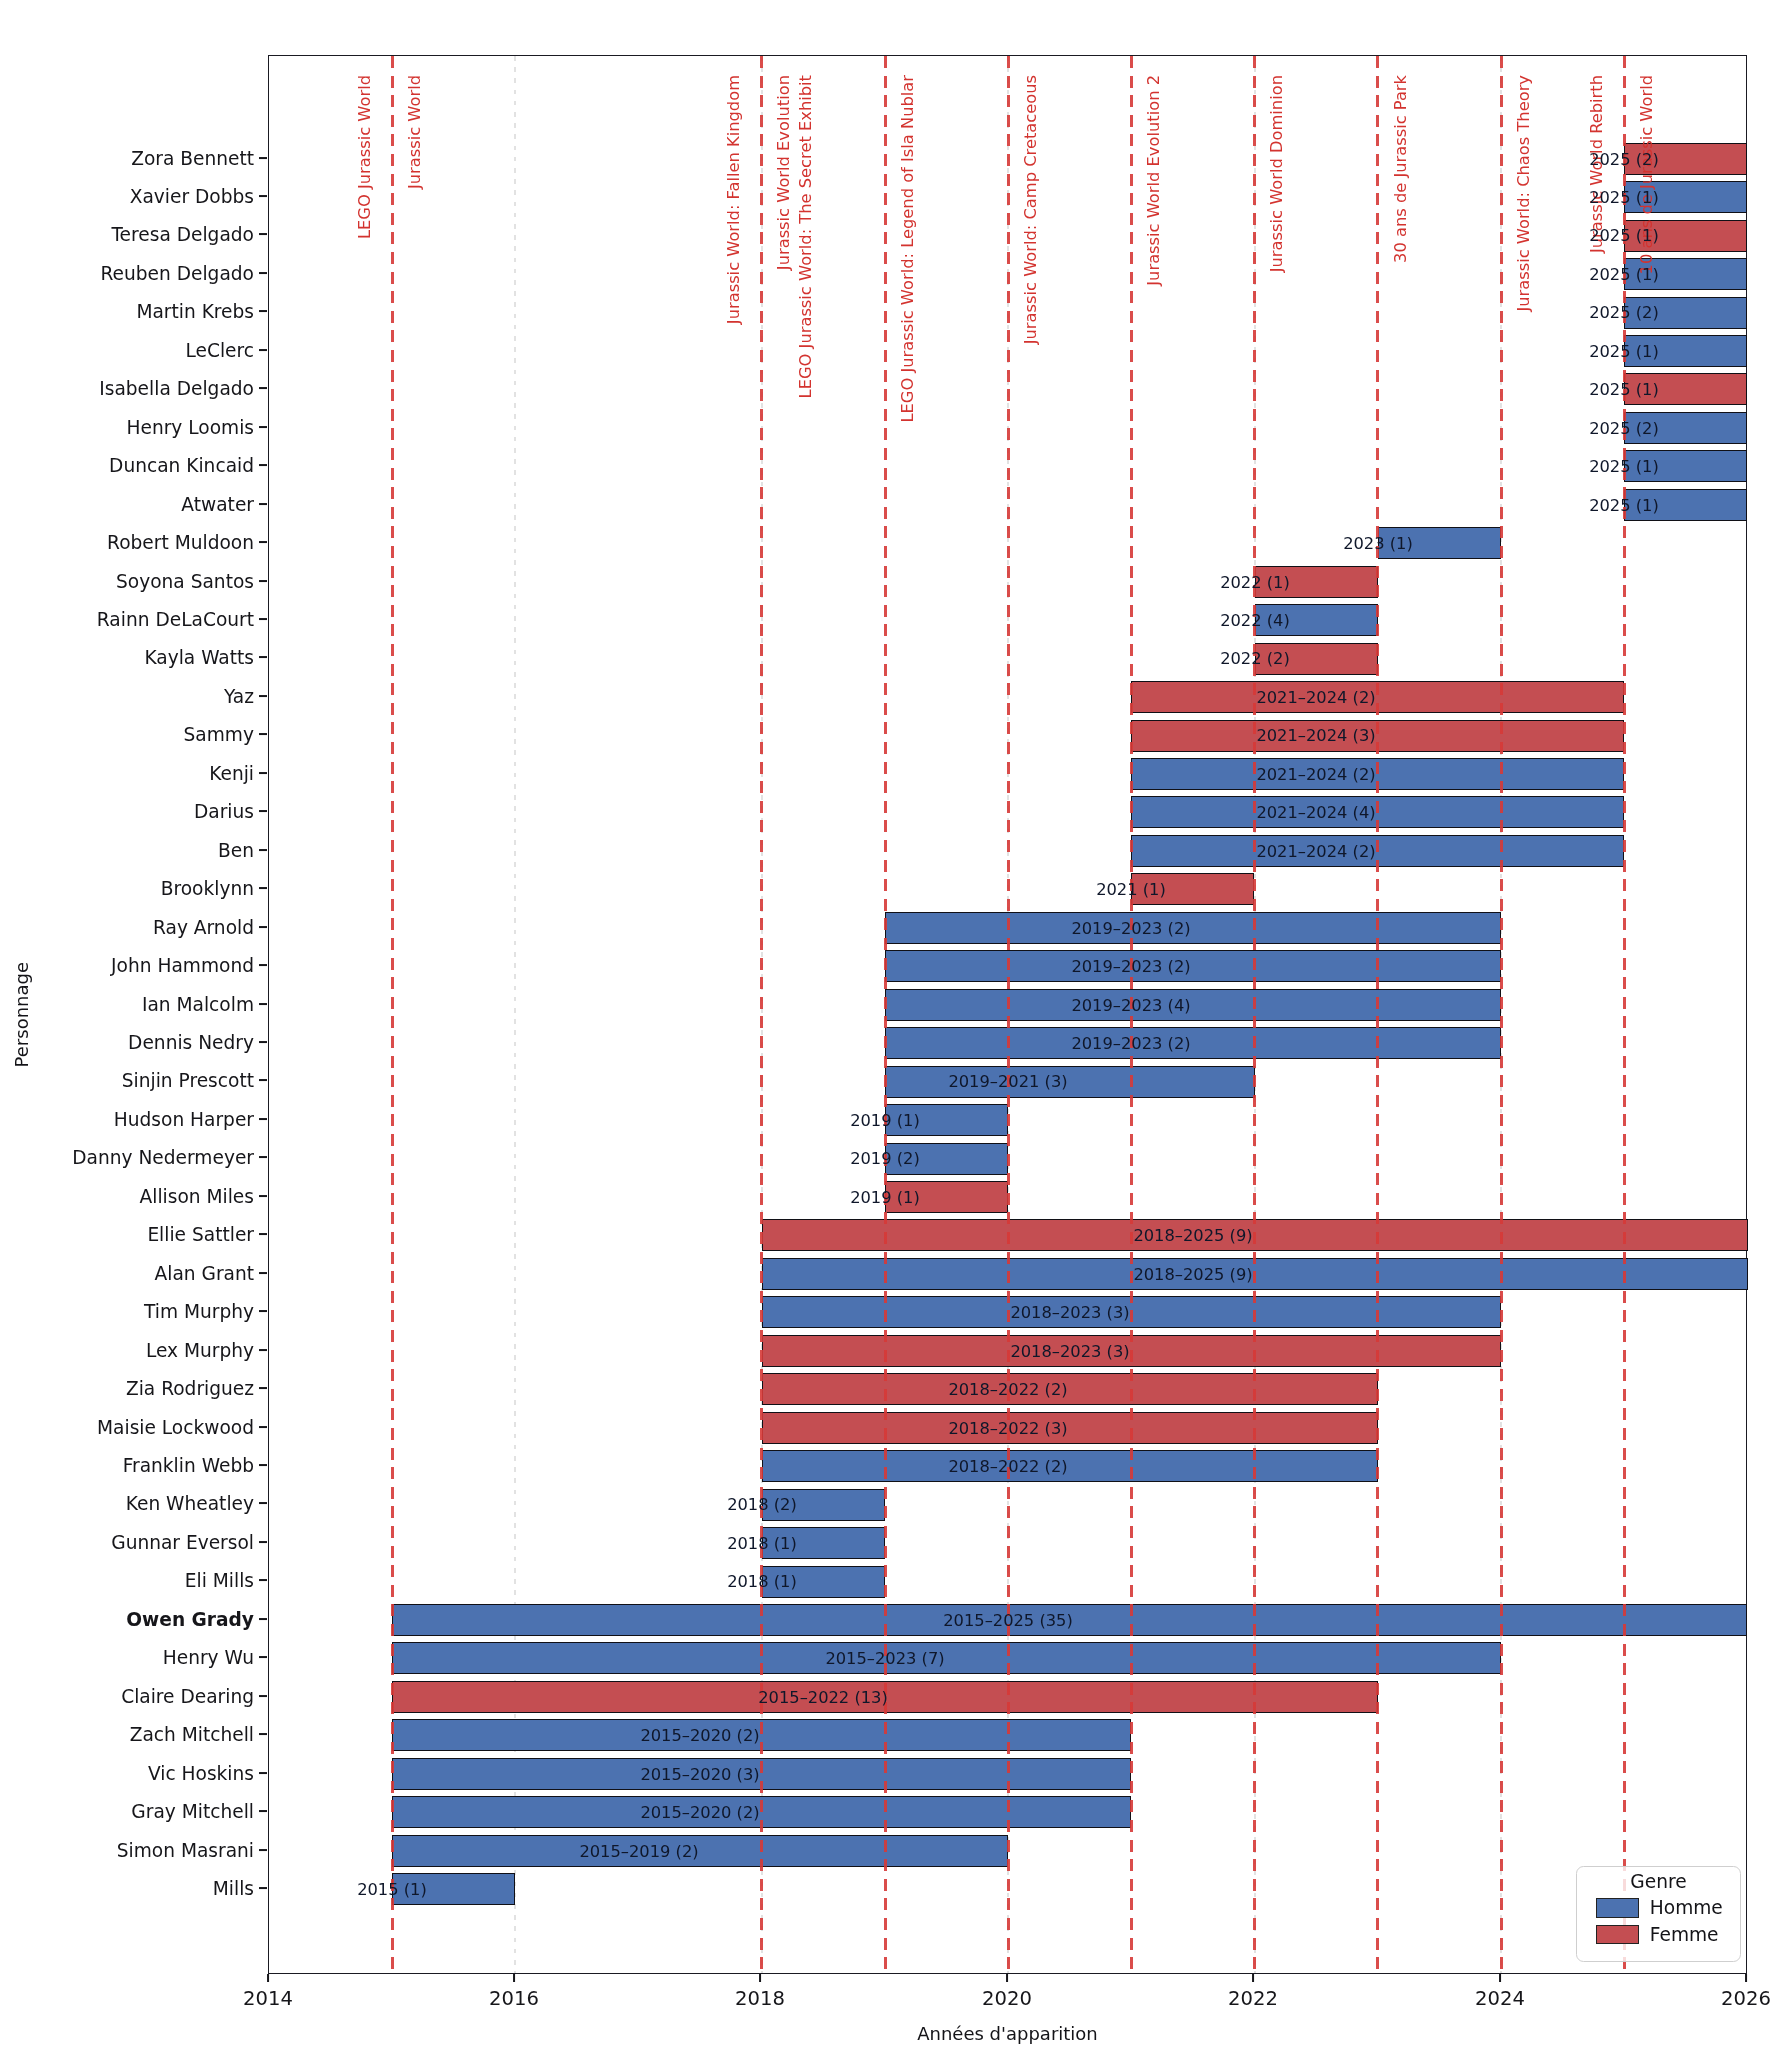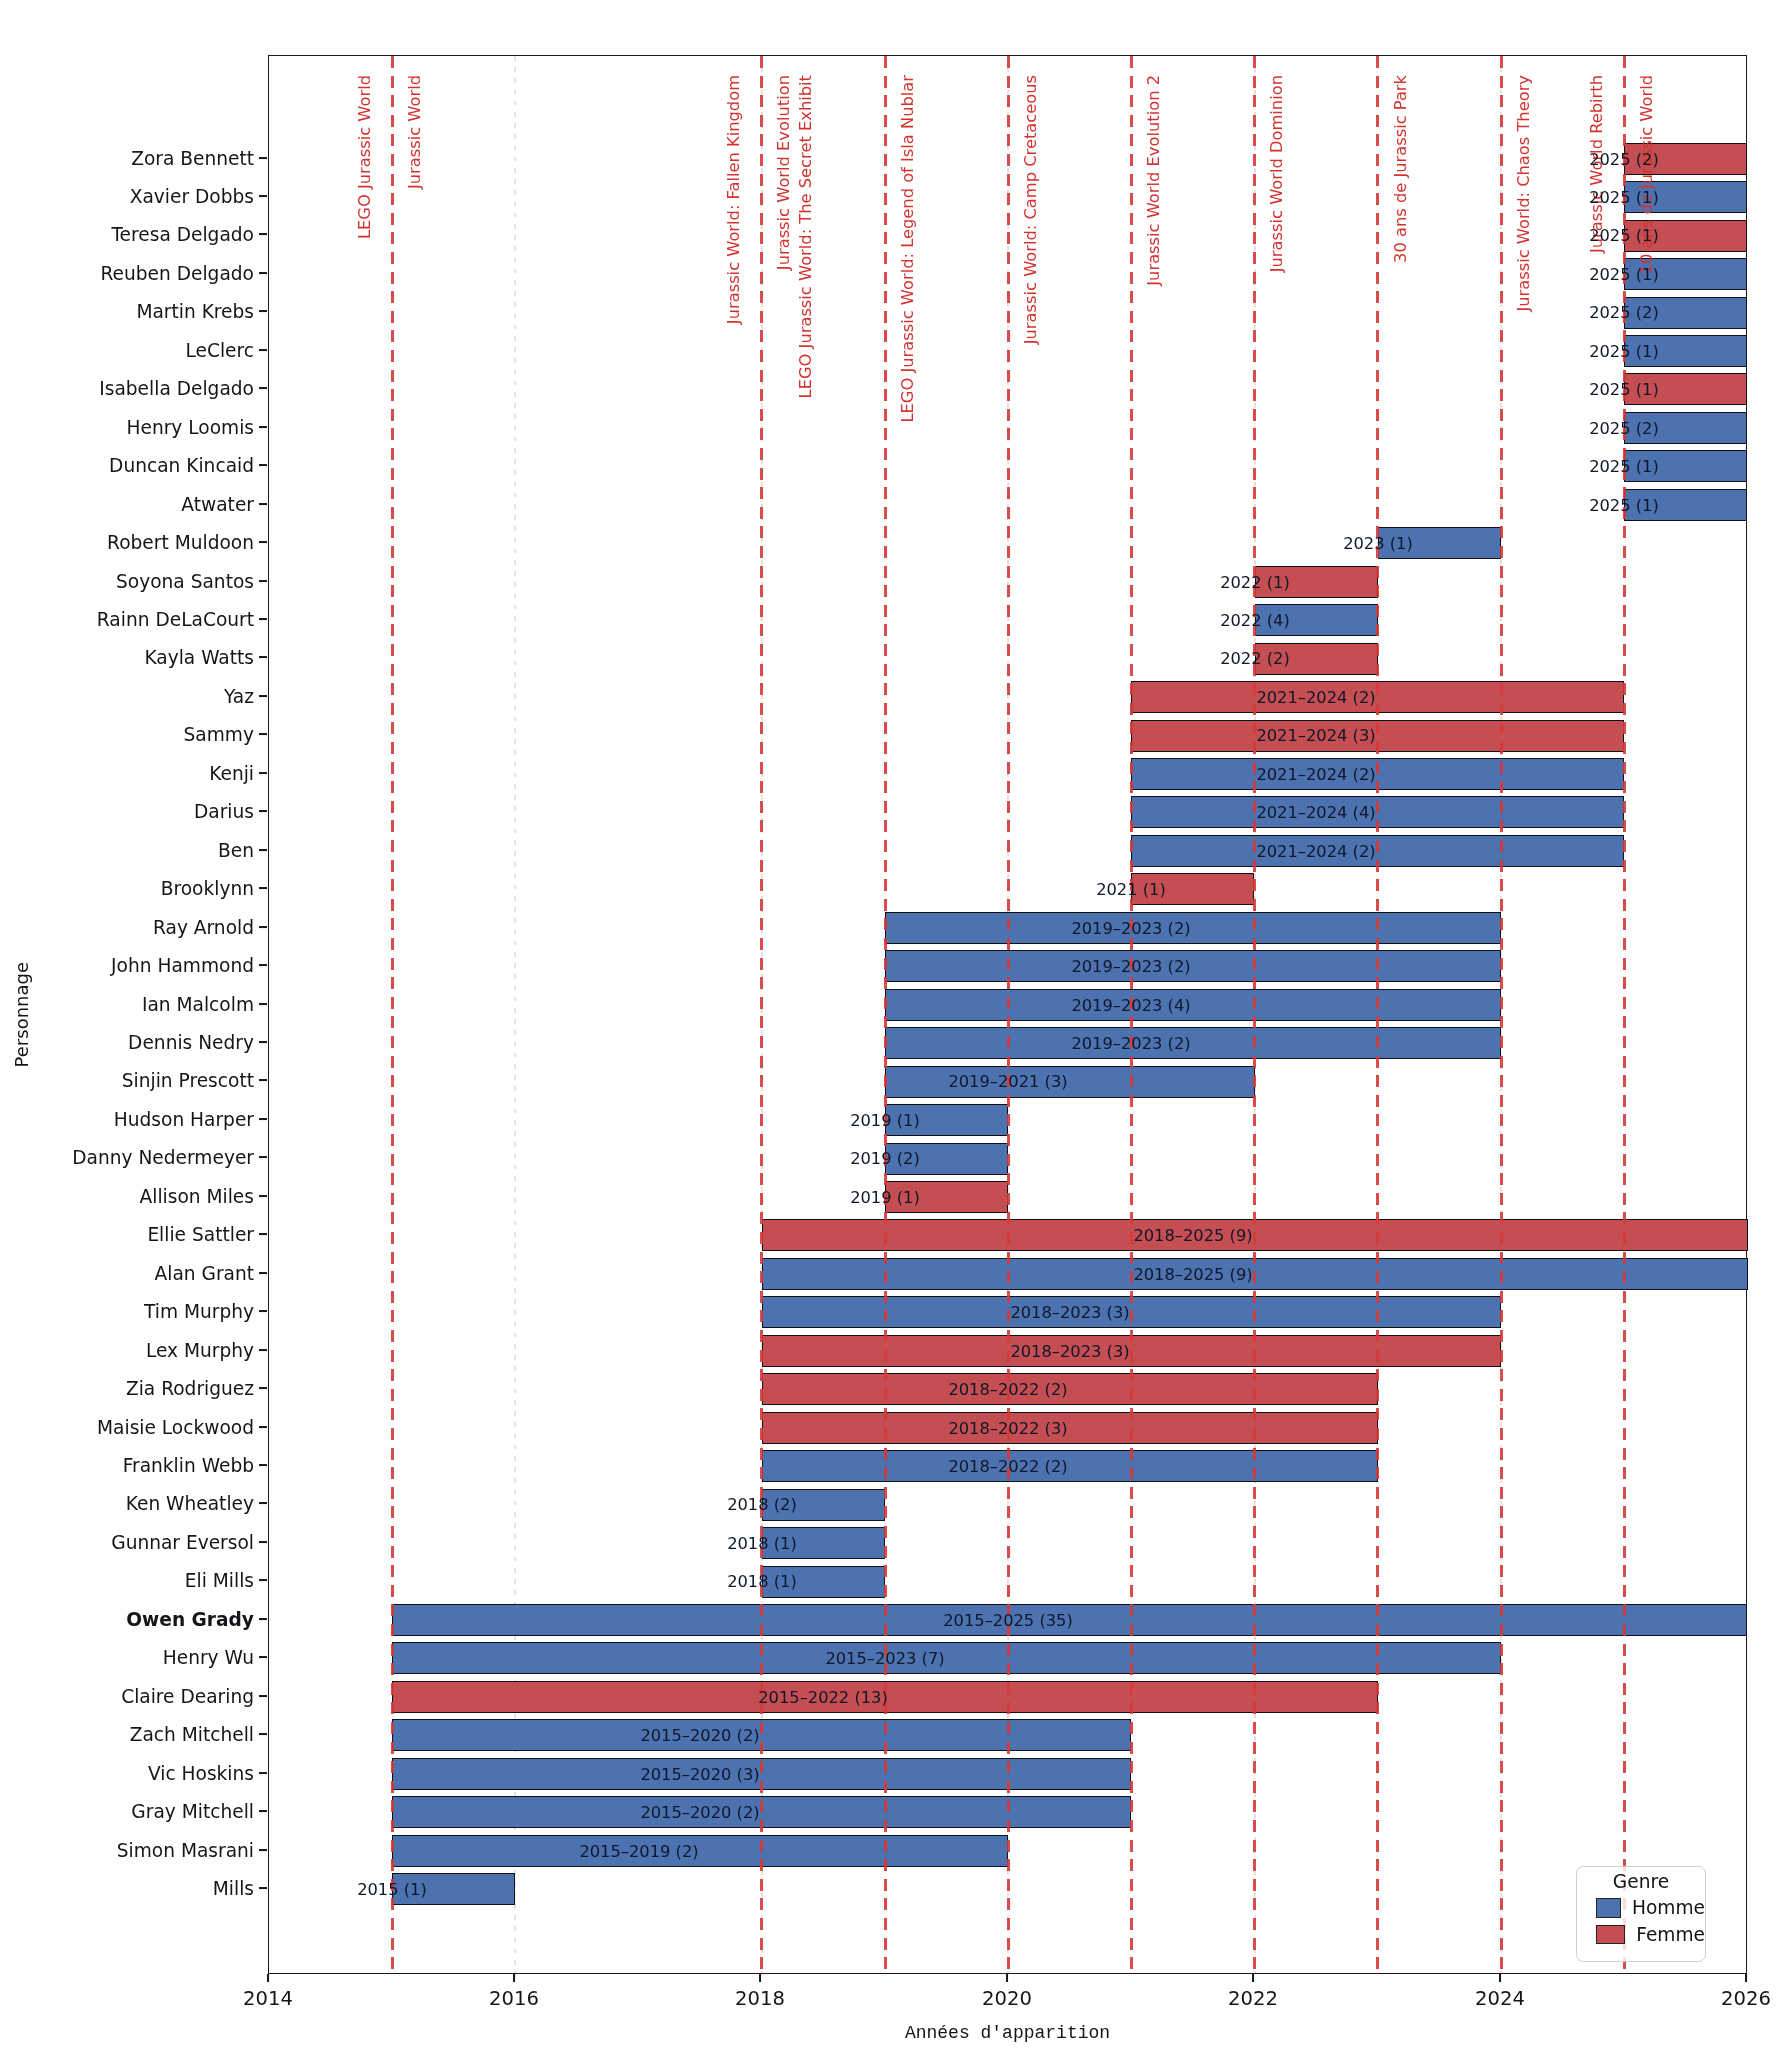--- a/index.html
+++ b/index.html
@@ -29,25 +29,25 @@
   .ytick-label { position:absolute; right:0; transform:translateY(-50%);
                  font-size:18.6px; color:#16161a; white-space:nowrap; }
   .ytick-mark { position:absolute; left:259px; width:8.4px; height:1.9px; background:#16161a;
                 transform:translateY(-50%); }
   .xtick-mark { position:absolute; top:1974px; width:1.9px; height:8.4px; background:#16161a;
                 transform:translateX(-50%); }
   .xtick-label { position:absolute; top:1987px; transform:translateX(-50%);
                  font-size:19.6px; color:#16161a; }
 
   .xlabel { position:absolute; left:268px; width:1479px; top:2023px; text-align:center;
-            font-size:18px; color:#141418;font-family:Liberation Mono, monospace; }
+            font-size:18px; color:#141418; }
   .ylabel-wrap { position:absolute; left:11.2px; top:55px; height:1919px; display:flex; align-items:center; }
   .ylabel { writing-mode:vertical-rl; transform:rotate(180deg); font-size:18px; color:#141418; }
 
-  .legend { position:absolute; left:1576px; top:1866px; width:130px; height:96px;
+  .legend { position:absolute; left:1576px; top:1866px; width:165px; height:96px;
             border:1.9px solid #cfcfcf; border-radius:7.5px; background:rgba(255,255,255,0.8);
             z-index:6; box-sizing:border-box; }
   .legend-title { text-align:center; font-size:18.6px; margin-top:3.7px; color:#141418; }
   .legend-item { display:flex; align-items:center; margin:5.6px 0 0 18.6px; gap:11.2px; }
   .legend-swatch { width:43px; height:19.6px; border:1.9px solid #222; box-sizing:border-box; }
   .legend-item-label { font-size:18.6px; color:#141418; }
 </style>
 </head>
 <body>
 

